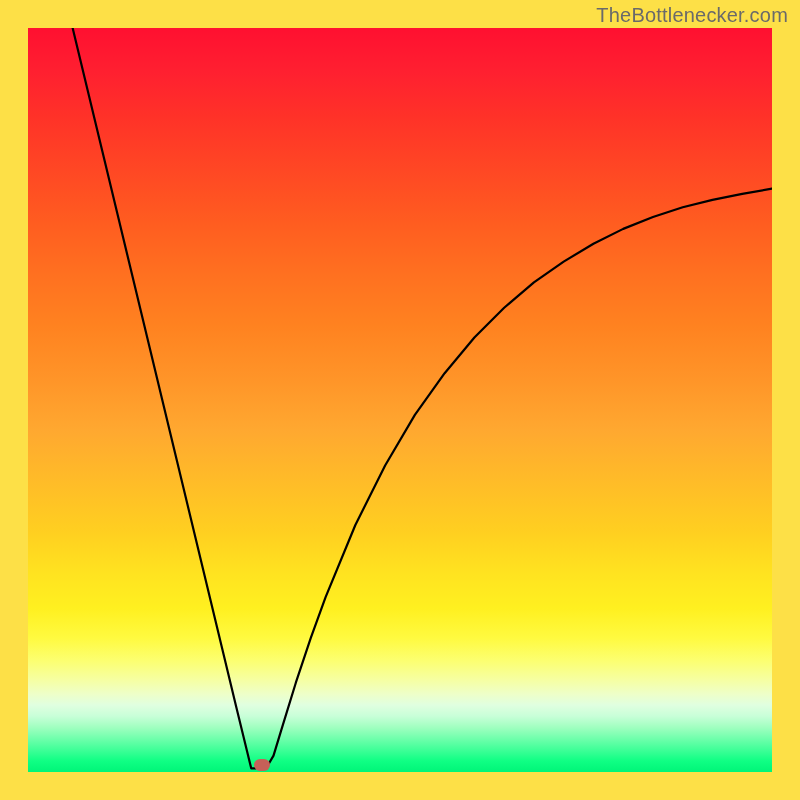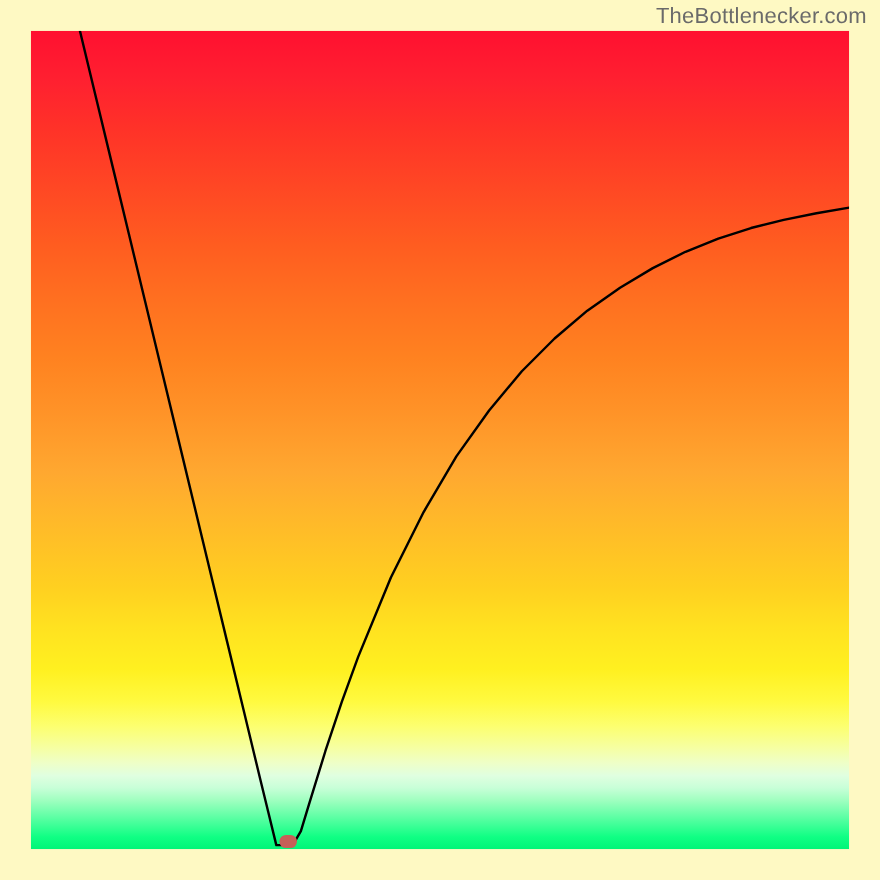--- a/index.html
+++ b/index.html
@@ -10,21 +10,21 @@
     background: #000000;
     font-family: Arial, Helvetica, sans-serif;
     overflow: hidden;
   }
   .frame {
     position: absolute;
     top: 0;
     left: 0;
     width: 800px;
     height: 800px;
-    background: #fef9c3;
+    background: #fde047;
   }
   .plot-area {
     position: absolute;
     top: 28px;
     left: 28px;
     width: 744px;
     height: 744px;
     overflow: hidden;
   }
   .gradient {

